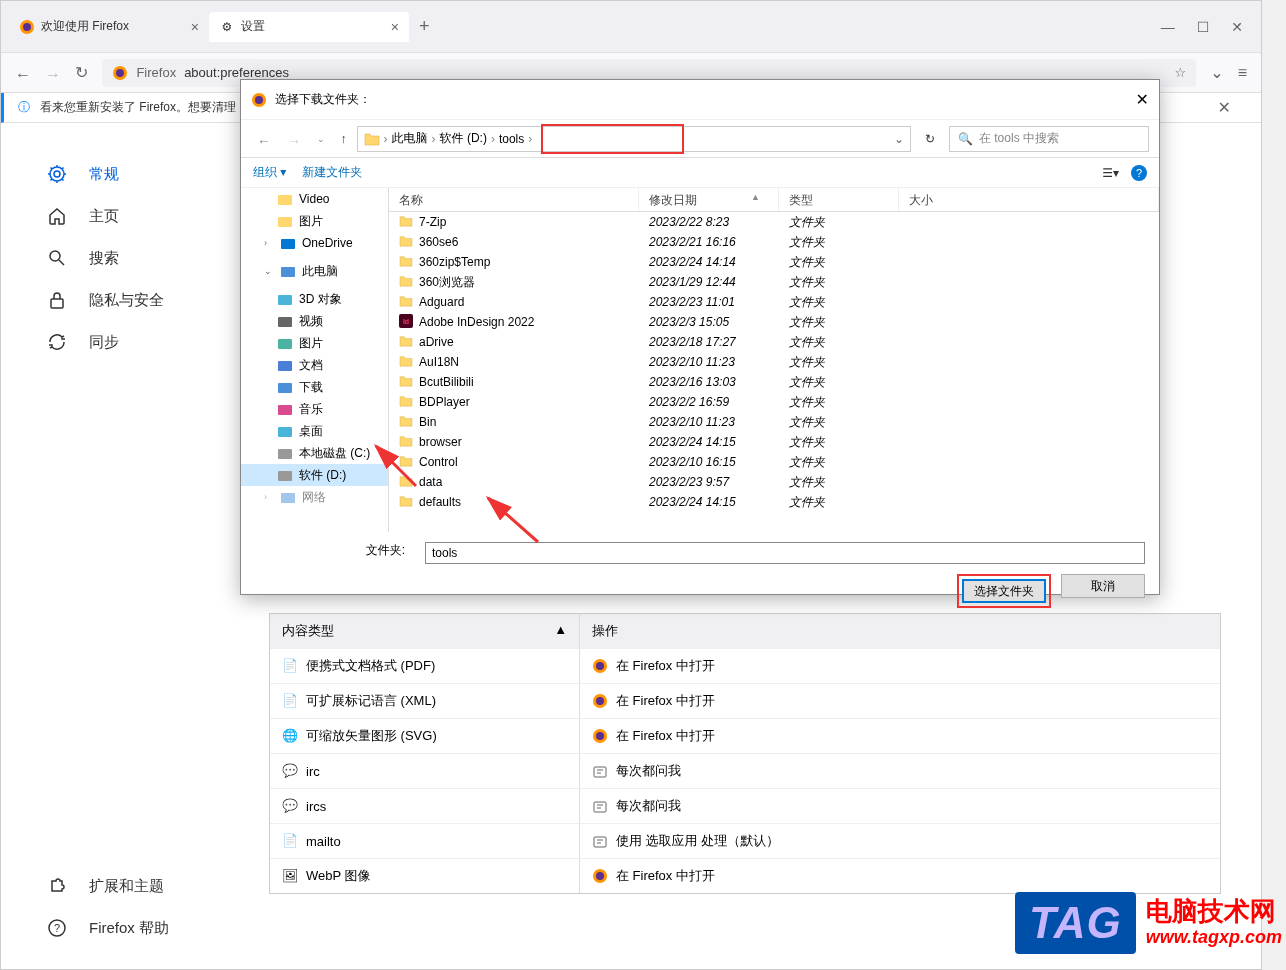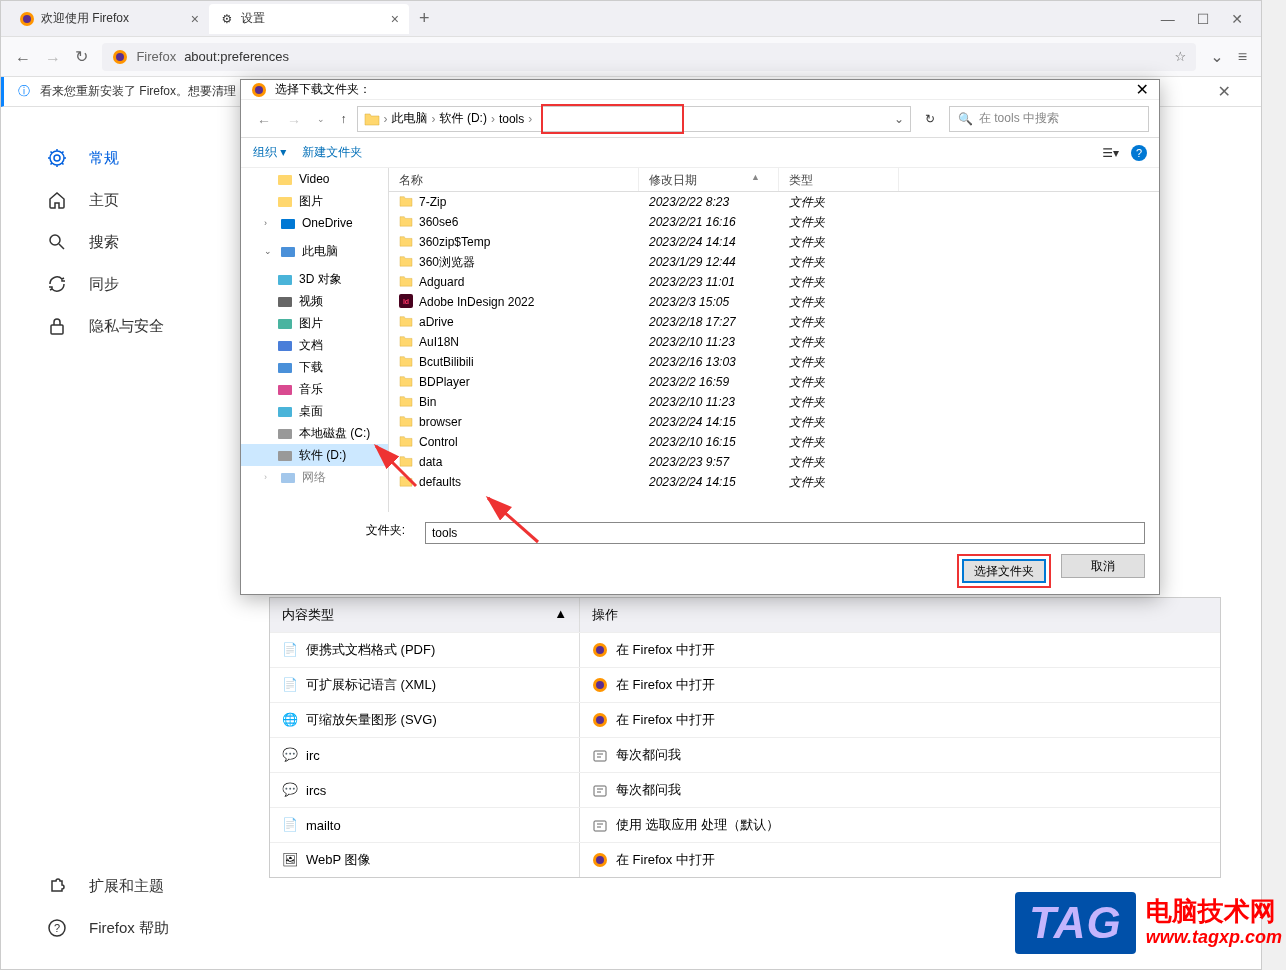--- a/index.html
+++ b/index.html
@@ -2,21 +2,21 @@
 <html><head>
 <meta charset="utf-8">
 <style>
   * { box-sizing: border-box; margin: 0; padding: 0; }
   body { font-family: "Microsoft YaHei", "Segoe UI", Arial, sans-serif; font-size: 12px; background: #f0f0f0; width: 1286px; height: 970px; overflow: hidden; position: relative; }
   
   
   .browser { width: 1262px; height: 970px; background: #fff; border: 1px solid #ccc; position: absolute; top: 0; left: 0; }
   
   
-  .tabbar { height: 36px; background: #f0f0f4; display: flex; align-items: center; padding: 0 8px; border-bottom: 1px solid #e0e0e0; }
+  .tabbar { height: 52px; background: #f0f0f4; display: flex; align-items: center; padding: 0 8px; border-bottom: 1px solid #e0e0e0; }
   .tab { height: 30px; min-width: 200px; max-width: 200px; display: flex; align-items: center; padding: 0 10px; border-radius: 4px 4px 0 0; font-size: 12px; color: #333; gap: 6px; }
   .tab.active { background: #fff; }
   .tab .fav { width: 16px; height: 16px; display: flex; align-items: center; justify-content: center; }
   .tab .close { margin-left: auto; font-size: 14px; color: #666; }
   .newtab { font-size: 18px; color: #666; padding: 0 10px; }
   .winctrl { margin-left: auto; display: flex; gap: 22px; color: #666; font-size: 14px; padding-right: 10px; }
   
   
   .addrbar { height: 40px; background: #f9f9fb; display: flex; align-items: center; padding: 0 14px; gap: 14px; border-bottom: 1px solid #e0e0e0; }
   .navbtn { font-size: 16px; color: #666; }
@@ -44,21 +44,21 @@
   .ct-header { display: flex; background: #f0f0f4; }
   .ct-header > div { padding: 8px 12px; font-size: 13px; }
   .ct-col1 { width: 310px; border-right: 1px solid #ddd; }
   .ct-col2 { flex: 1; }
   .ct-row { display: flex; border-top: 1px solid #eee; }
   .ct-row > div { padding: 8px 12px; font-size: 13px; display: flex; align-items: center; gap: 8px; }
   .ct-icon { width: 16px; height: 16px; }
   
   
   .dialog { position: absolute; top: 79px; left: 240px; width: 920px; height: 516px; background: #fff; border: 1px solid #888; box-shadow: 0 4px 20px rgba(0,0,0,0.3); z-index: 100; }
-  .dlg-title { height: 20px; display: flex; align-items: center; padding: 0 10px; gap: 8px; font-size: 12px; border-bottom: 1px solid #eee; }
+  .dlg-title { height: 40px; display: flex; align-items: center; padding: 0 10px; gap: 8px; font-size: 12px; border-bottom: 1px solid #eee; }
   .dlg-title .close { margin-left: auto; font-size: 16px; }
   
   .dlg-nav { height: 38px; display: flex; align-items: center; padding: 0 10px; gap: 4px; border-bottom: 1px solid #ddd; }
   .dlg-nav .arrow { padding: 0 6px; color: #888; font-size: 14px; }
   .dlg-nav .up { padding: 0 6px; color: #333; }
   .dlg-path { flex: 1; height: 26px; border: 1px solid #ccc; display: flex; align-items: center; padding: 0 6px; gap: 4px; font-size: 12px; position: relative; }
   .dlg-path .chev { color: #888; }
   .dlg-path .dd { margin-left: auto; color: #666; }
   .path-hl { position: absolute; height: 30px; border: 2px solid #e33; pointer-events: none; }
   .dlg-refresh { padding: 0 10px; color: #333; }
@@ -179,30 +179,30 @@
       </div>
       <div class="sb-item">
         <svg viewBox="0 0 20 20">
             <circle cx="8" cy="8" r="5" fill="none" stroke="#333" stroke-width="1.5"></circle>
             <path stroke="#333" stroke-width="1.5" d="M12 12l5 5"></path>
           </svg>
         <span>搜索</span>
       </div>
       <div class="sb-item">
         <svg viewBox="0 0 20 20">
-            <path fill="none" stroke="#333" stroke-width="1.5" d="M3 10a7 7 0 0112-5l2-1M17 10a7 7 0 01-12 5l-2 1M15 4v3h3M5 16v-3H2"></path>
-          </svg>
-        <span>同步</span>
+            <rect x="4" y="9" width="12" height="9" rx="1" fill="none" stroke="#333" stroke-width="1.5"></rect>
+            <path fill="none" stroke="#333" stroke-width="1.5" d="M7 9V6a3 3 0 116 0v3"></path>
+          </svg>
+        <span>隐私与安全</span>
       </div>
       <div class="sb-item">
         <svg viewBox="0 0 20 20">
-            <rect x="4" y="9" width="12" height="9" rx="1" fill="none" stroke="#333" stroke-width="1.5"></rect>
-            <path fill="none" stroke="#333" stroke-width="1.5" d="M7 9V6a3 3 0 116 0v3"></path>
-          </svg>
-        <span>隐私与安全</span>
+            <path fill="none" stroke="#333" stroke-width="1.5" d="M3 10a7 7 0 0112-5l2-1M17 10a7 7 0 01-12 5l-2 1M15 4v3h3M5 16v-3H2"></path>
+          </svg>
+        <span>同步</span>
       </div>
       <div class="sb-bottom">
         <div class="sb-item">
           <svg viewBox="0 0 20 20">
               <path fill="none" stroke="#333" stroke-width="1.5" d="M5 5h4a2 2 0 114 0h2v4a2 2 0 110 4v2H5V5z"></path>
             </svg>
           <span>扩展和主题</span>
         </div>
         <div class="sb-item">
           <svg viewBox="0 0 20 20">
@@ -453,20 +453,21 @@
             <rect x="1" y="3" width="14" height="10" rx="1" fill="#4a90d9"></rect>
           </svg>
           <span>网络</span>
         </div>
       </div>
     <div class="dlg-list">
       <div class="list-header">
         <div class="lc-name"><span>名称</span><span style="position:absolute;left:510px;font-size:9px;color:#888;">▲</span></div>
         <div class="lc-date">修改日期</div>
         <div class="lc-type">类型</div>
+        <div class="lc-size">大小</div>
       </div>
       <div class="list-body" id="list-body">
           <div class="list-row">
             <div class="lc-name">
               <span><svg class="folder-ico" viewBox="0 0 16 14">
                   <path class="folder-svg" d="M1 2h5l1 2h8v9H1z"></path>
                 </svg></span>
               <span>7-Zip</span>
             </div>
             <div class="lc-date">2023/2/22 8:23</div>

